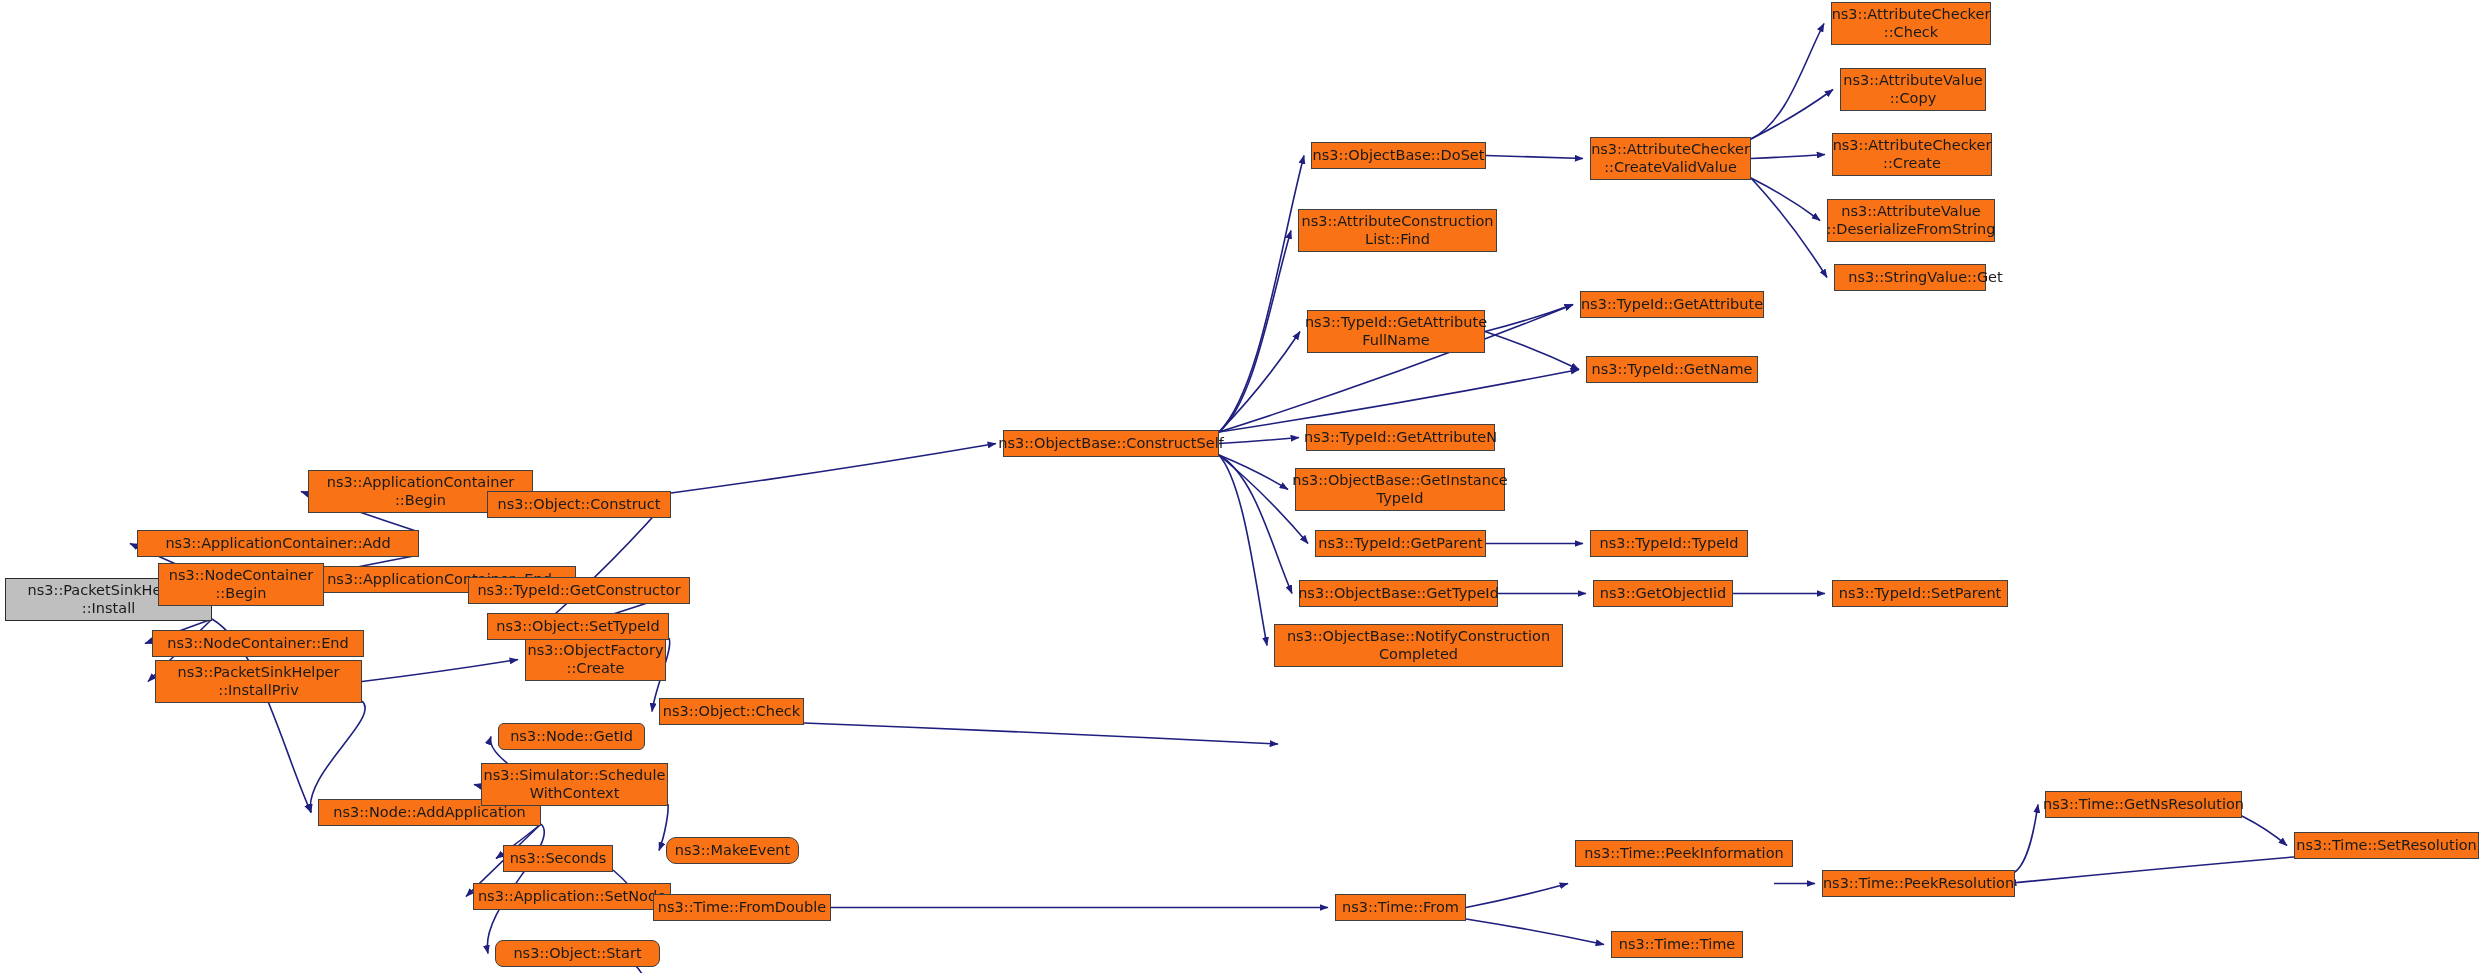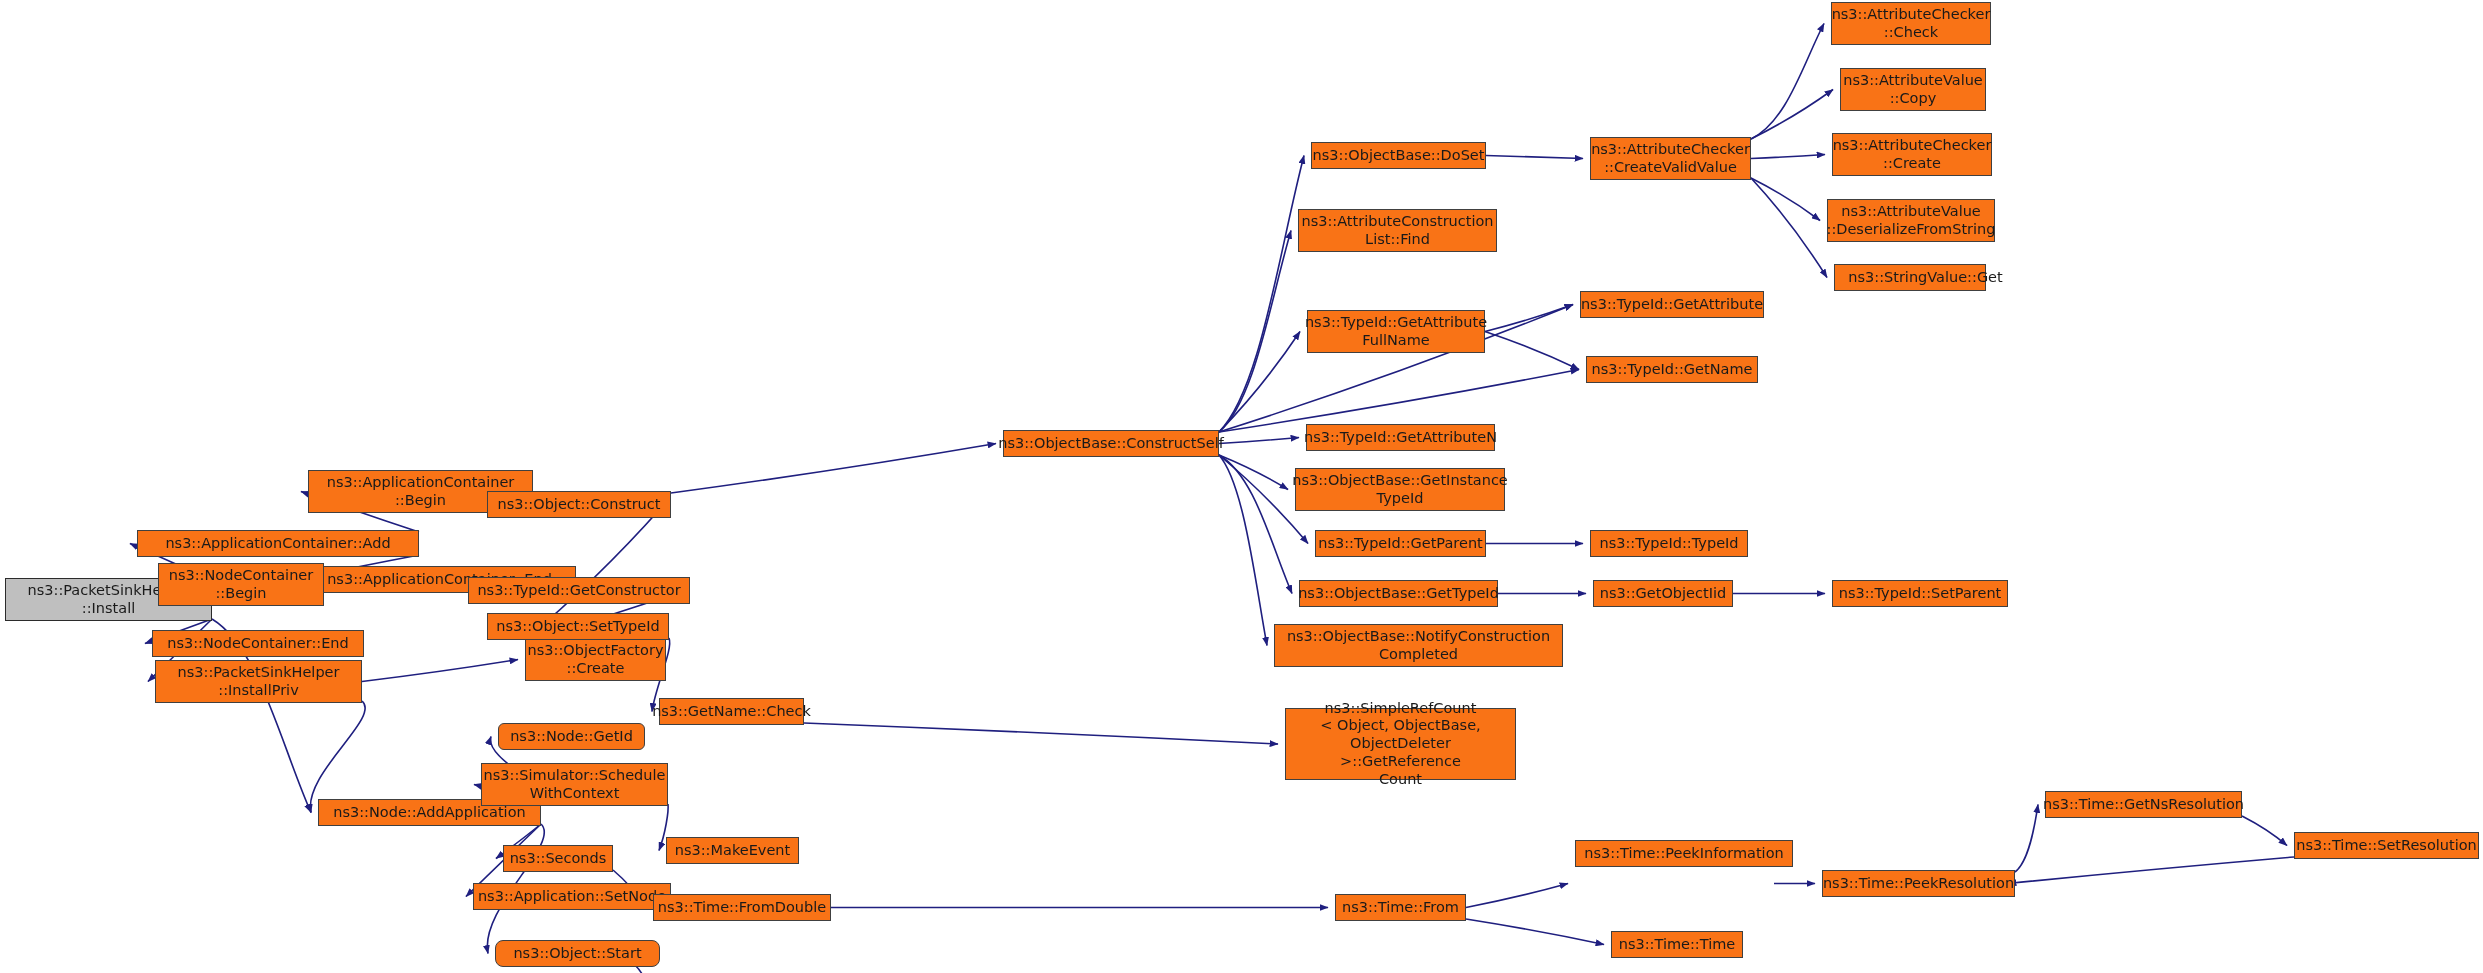--- a/index.html
+++ b/index.html
@@ -115,47 +115,43 @@
     <div class="node" style="left: 158px; top: 563px; width: 166px; height: 43px;">ns3::NodeContainer
 ::Begin</div>
     <div class="node" style="left: 152px; top: 630px; width: 212px; height: 27px;">ns3::NodeContainer::End</div>
     <div class="node" style="left: 155px; top: 660px; width: 207px; height: 43px;">ns3::PacketSinkHelper
 ::InstallPriv</div>
     <div class="node" style="left: 525px; top: 638px; width: 141px; height: 43px;">ns3::ObjectFactory
 ::Create</div>
     <div class="node" style="left: 468px; top: 577px; width: 222px; height: 27px;">ns3::TypeId::GetConstructor</div>
     <div class="node" style="left: 487px; top: 613px; width: 182px; height: 27px;">ns3::Object::SetTypeId</div>
     <div class="node" style="left: 487px; top: 491px; width: 184px; height: 27px;">ns3::Object::Construct</div>
-    <div class="node" style="left: 659px; top: 698px; width: 145px; height: 27px;">ns3::GetName::Check</div>
+    <div class="node" style="left: 659px; top: 698px; width: 145px; height: 27px;">ns3::Object::Check</div>
     <div class="node" style="left: 318px; top: 799px; width: 223px; height: 27px;">ns3::Node::AddApplication</div>
     <div class="node" style="left: 498px; top: 723px; width: 147px; height: 27px; border-radius: 6px;">ns3::Node::GetId</div>
     <div class="node" style="left: 481px; top: 763px; width: 187px; height: 43px;">ns3::Simulator::Schedule
 WithContext</div>
     <div class="node" style="left: 503px; top: 845px; width: 110px; height: 27px;">ns3::Seconds</div>
     <div class="node" style="left: 473px; top: 883px; width: 198px; height: 27px;">ns3::Application::SetNode</div>
     <div class="node" style="left: 495px; top: 940px; width: 165px; height: 27px; border-radius: 8px;">ns3::Object::Start</div>
-    <div class="node" style="left: 666px; top: 837px; width: 133px; height: 27px;">ns3::MakeEvent</div>
+    <div class="node" style="left: 666px; top: 837px; width: 133px; height: 27px; border-radius: 10px;">ns3::MakeEvent</div>
     <div class="node" style="left: 653px; top: 894px; width: 178px; height: 27px; text-align: right;">ns3::Time::FromDouble</div>
     <div class="node" style="left: 1003px; top: 430px; width: 216px; height: 27px;">ns3::ObjectBase::ConstructSelf</div>
     <div class="node" style="left: 1311px; top: 142px; width: 175px; height: 27px;">ns3::ObjectBase::DoSet</div>
     <div class="node" style="left: 1298px; top: 209px; width: 199px; height: 43px;">ns3::AttributeConstruction
 List::Find</div>
     <div class="node" style="left: 1307px; top: 310px; width: 178px; height: 43px;">ns3::TypeId::GetAttribute
 FullName</div>
     <div class="node" style="left: 1306px; top: 424px; width: 189px; height: 27px;">ns3::TypeId::GetAttributeN</div>
     <div class="node" style="left: 1295px; top: 468px; width: 210px; height: 43px;">ns3::ObjectBase::GetInstance
 TypeId</div>
     <div class="node" style="left: 1315px; top: 530px; width: 171px; height: 27px;">ns3::TypeId::GetParent</div>
     <div class="node" style="left: 1299px; top: 580px; width: 199px; height: 27px;">ns3::ObjectBase::GetTypeId</div>
     <div class="node" style="left: 1274px; top: 624px; width: 289px; height: 43px;">ns3::ObjectBase::NotifyConstruction
 Completed</div>
-    <div class="node" style="left: 1285px; top: 708px; width: 231px; height: 72px;">ns3::SimpleRefCount
-&lt; Object, ObjectBase,
-ObjectDeleter &gt;::GetReference
-Count</div>
     <div class="node" style="left: 1590px; top: 137px; width: 161px; height: 43px;">ns3::AttributeChecker
 ::CreateValidValue</div>
     <div class="node" style="left: 1580px; top: 291px; width: 184px; height: 27px;">ns3::TypeId::GetAttribute</div>
     <div class="node" style="left: 1586px; top: 356px; width: 172px; height: 27px;">ns3::TypeId::GetName</div>
     <div class="node" style="left: 1590px; top: 530px; width: 158px; height: 27px;">ns3::TypeId::TypeId</div>
     <div class="node" style="left: 1593px; top: 580px; width: 140px; height: 27px;">ns3::GetObjectIid</div>
     <div class="node" style="left: 1831px; top: 2px; width: 160px; height: 43px;">ns3::AttributeChecker
 ::Check</div>
     <div class="node" style="left: 1840px; top: 68px; width: 146px; height: 43px;">ns3::AttributeValue
 ::Copy</div>

